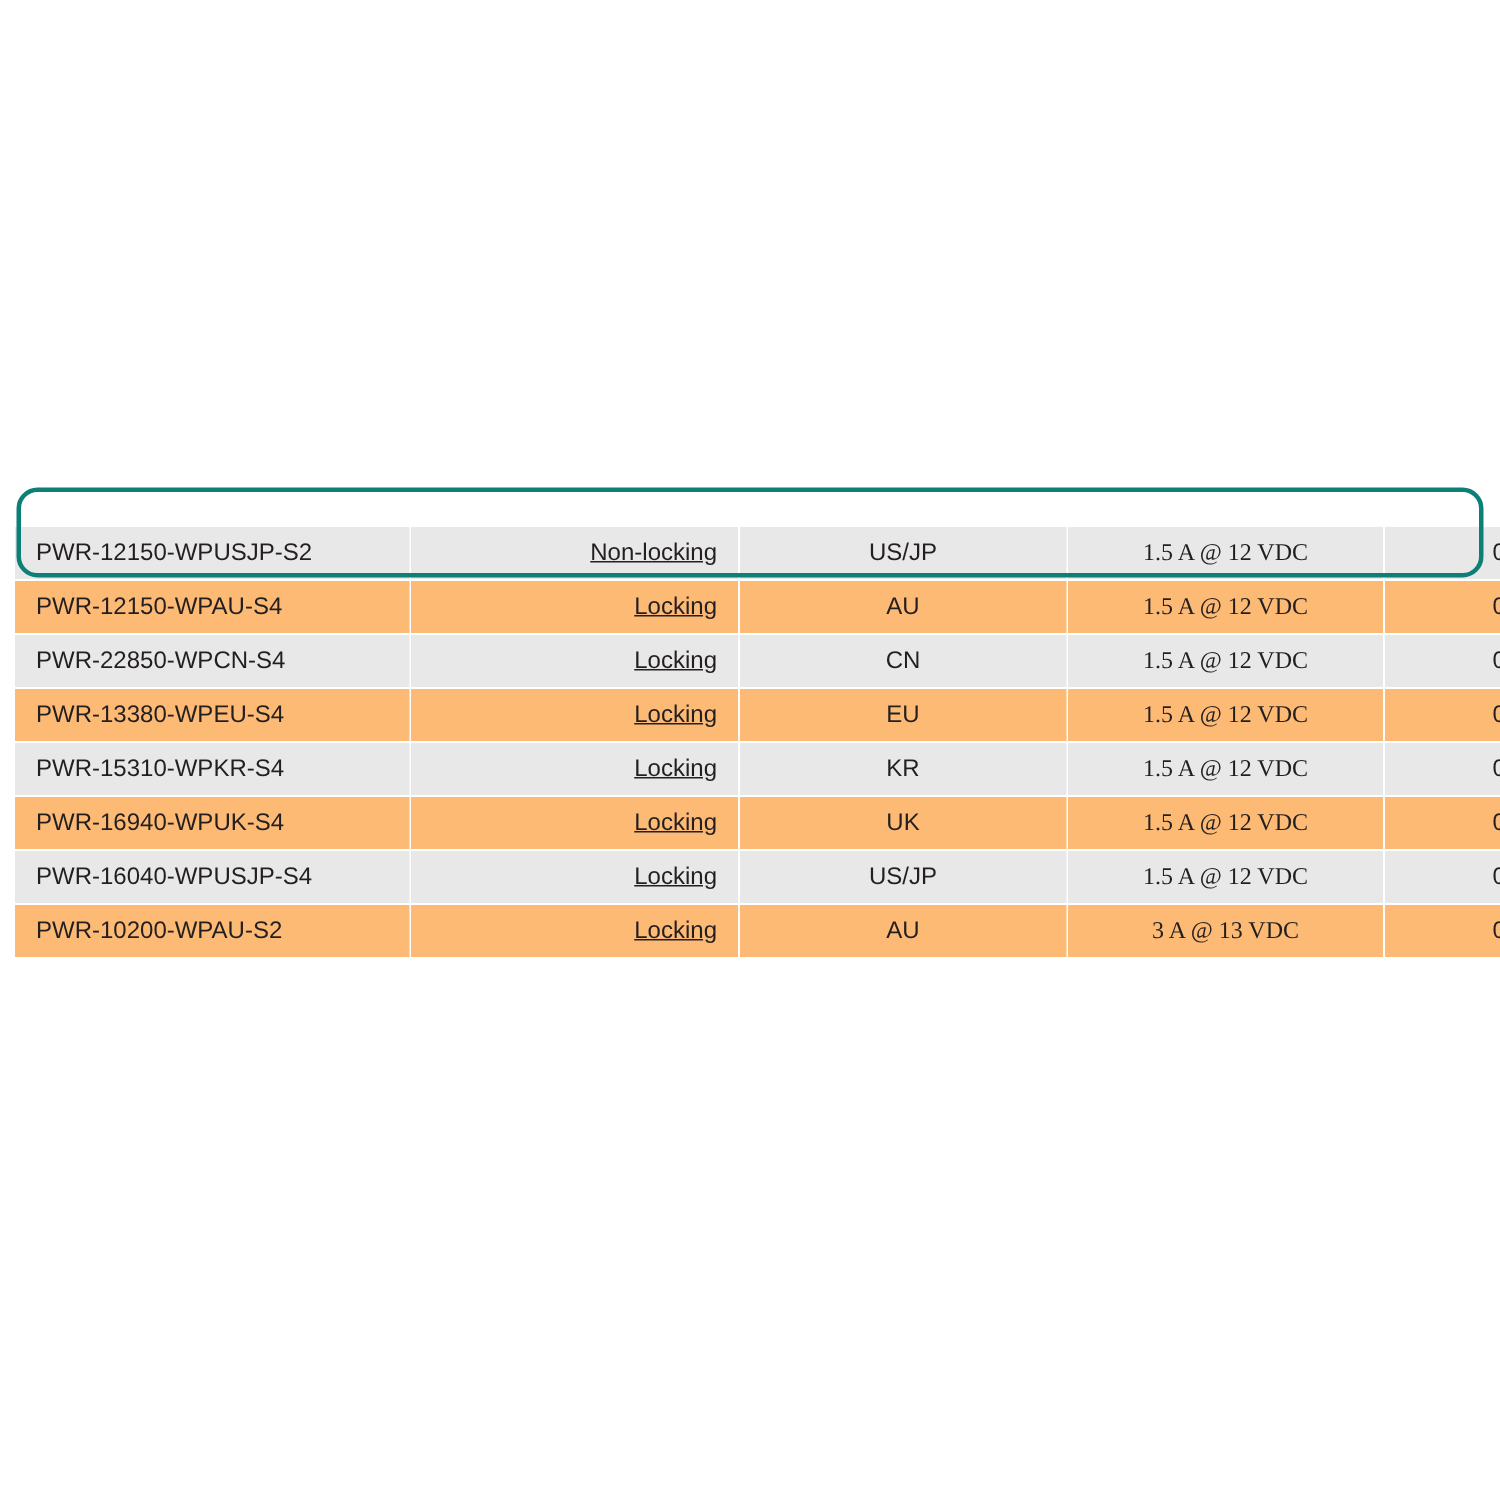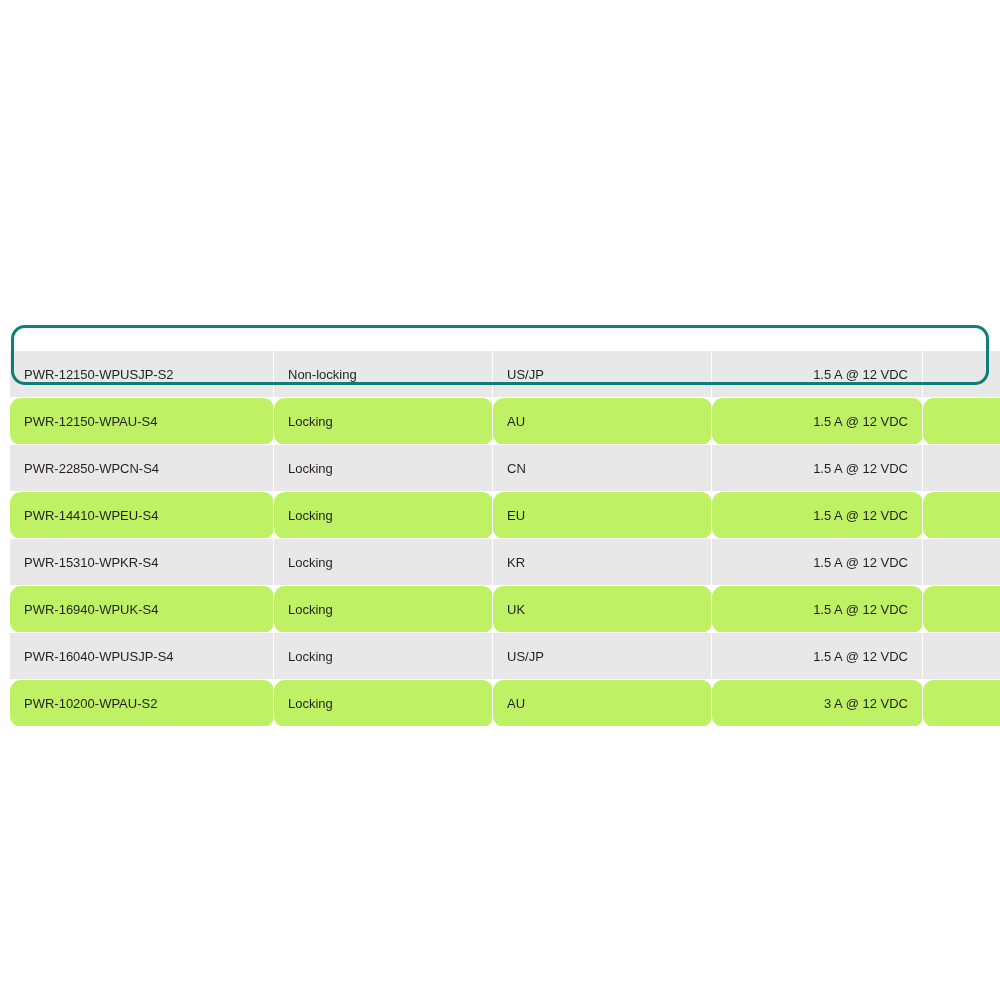--- a/index.html
+++ b/index.html
@@ -21,40 +21,40 @@
     left: 10px;
     top: 351px;
     width: 980px;
   }
   table.spec-table {
     border-collapse: collapse;
     width: 980px;
     table-layout: fixed;
   }
   table.spec-table td {
-    height: 46px;
-    font-size: 13px;
+    height: 35px;
+    font-size: 16px;
     color: #231f20;
     padding: 0 14px;
     border-bottom: 1px solid #ffffff;
     border-right: 1px solid #ffffff;
     white-space: nowrap;
     overflow: hidden;
   }
   table.spec-table td:last-child {
     border-right: none;
   }
   .col-model { width: 235px; text-align: left; }
-  .col-lock  { width: 190px; text-align: left; }
-  .col-region{ width: 190px; }
-  .col-power { width: 182px; text-align: right; }
+  .col-lock  { width: 190px; text-align: right; text-decoration: underline; }
+  .col-region{ width: 190px; text-align: center; }
+  .col-power { width: 182px; text-align: center; font-family: Liberation Serif, serif; }
   .col-temp  { width: 183px; text-align: center; }
 
   tr.row-light td { background: #e8e8e8; }
-  tr.row-dark  td { background: #bef264; border-radius: 11px; }
+  tr.row-dark  td { background: #fdba74; }
 
   
   #highlight {
     position: absolute;
     left: 11px;
     top: 325px;
     width: 978px;
     height: 60px;
     border: 3px solid #0d7f76;
     border-radius: 14px;
@@ -89,21 +89,21 @@
 
         <tr class="row-light">
           <td class="col-model">PWR-22850-WPCN-S4</td>
           <td class="col-lock">Locking</td>
           <td class="col-region">CN</td>
           <td class="col-power">1.5 A @ 12 VDC</td>
           <td class="col-temp">0 to 40°C</td>
         </tr>
 
         <tr class="row-dark">
-          <td class="col-model">PWR-14410-WPEU-S4</td>
+          <td class="col-model">PWR-13380-WPEU-S4</td>
           <td class="col-lock">Locking</td>
           <td class="col-region">EU</td>
           <td class="col-power">1.5 A @ 12 VDC</td>
           <td class="col-temp">0 to 40°C</td>
         </tr>
 
         <tr class="row-light">
           <td class="col-model">PWR-15310-WPKR-S4</td>
           <td class="col-lock">Locking</td>
           <td class="col-region">KR</td>
@@ -124,21 +124,21 @@
           <td class="col-lock">Locking</td>
           <td class="col-region">US/JP</td>
           <td class="col-power">1.5 A @ 12 VDC</td>
           <td class="col-temp">0 to 40°C</td>
         </tr>
 
         <tr class="row-dark">
           <td class="col-model">PWR-10200-WPAU-S2</td>
           <td class="col-lock">Locking</td>
           <td class="col-region">AU</td>
-          <td class="col-power">3 A @ 12 VDC</td>
+          <td class="col-power">3 A @ 13 VDC</td>
           <td class="col-temp">0 to 40°C</td>
         </tr>
 
       </tbody>
     </table>
   </div>
 
   <div id="highlight"></div>
 
 </div>

